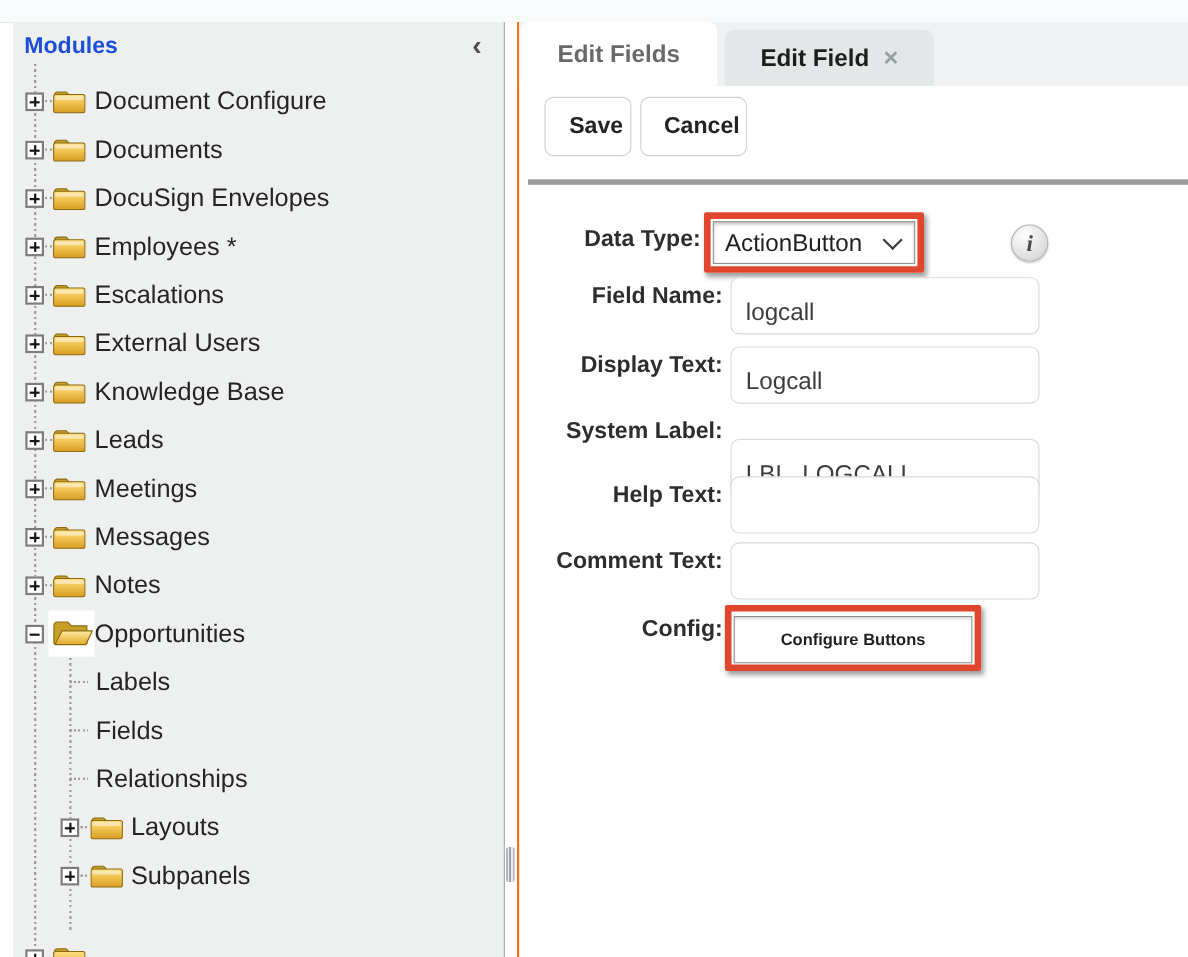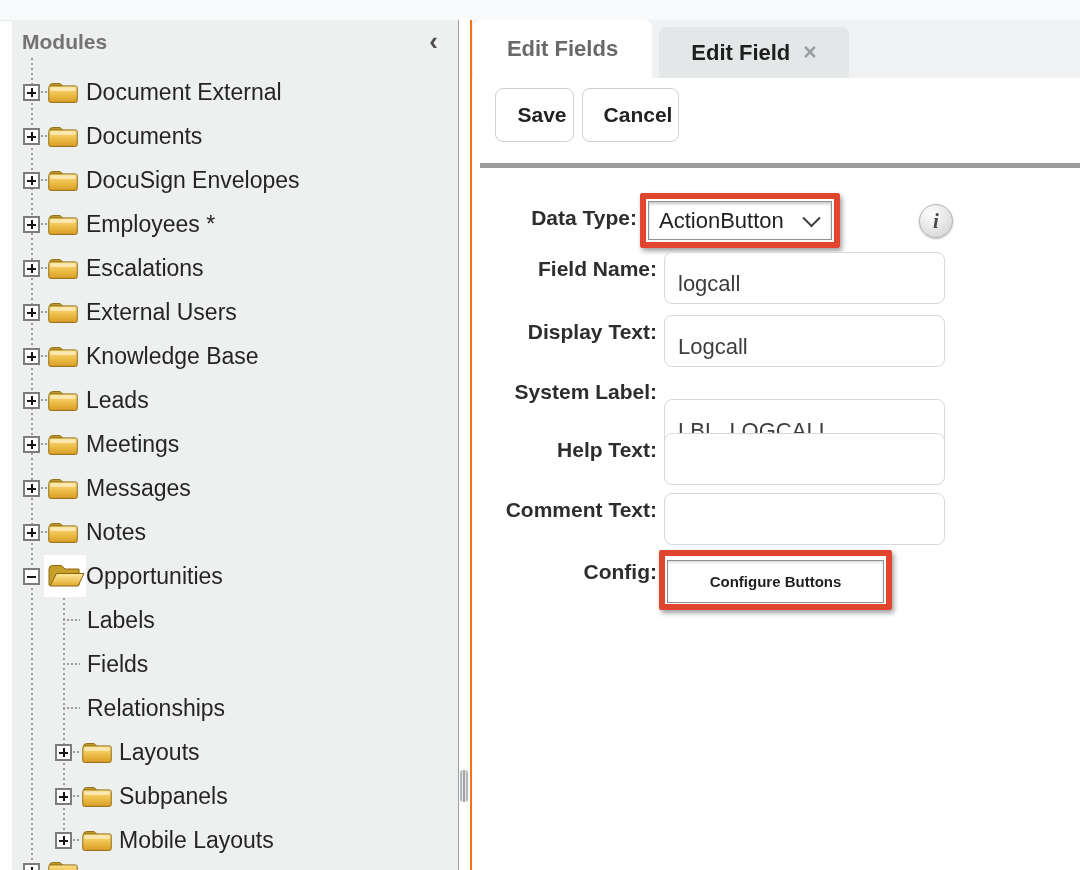--- a/index.html
+++ b/index.html
@@ -6,21 +6,21 @@
   body{
     width:1080px;height:870px;position:relative;overflow:hidden;
     background:#ffffff;font-family:"Liberation Sans",sans-serif;
     -webkit-font-smoothing:antialiased;
   }
   
   .top-strip{position:absolute;left:0;top:0;right:0;height:20px;background:#f9fafb;border-bottom:1px solid #e3e8e9;}
 
   
   .sidebar{position:absolute;left:12px;top:20px;width:446px;height:850px;background:#eef0f0;border-right:1px solid #9c9c9c;overflow:hidden;}
-  .sidebar-header{position:absolute;left:10px;top:10px;font-size:21px;font-weight:bold;color:#737373;}
+  .sidebar-header{position:absolute;left:10px;top:10px;font-size:21px;font-weight:bold;color:#1d4ed8;}
   .collapse-btn{position:absolute;right:20px;top:8px;font-size:26px;font-weight:bold;color:#4f4f4f;cursor:pointer;line-height:26px;}
   .guide{position:absolute;width:2px;background:repeating-linear-gradient(to bottom,#9c9c9c 0 2px,transparent 2px 5px);}
   .guide1{left:19px;top:38px;height:812px;}
   .guide2{left:51px;top:578px;height:250px;}
   .trow{position:absolute;left:0;right:0;height:44px;}
   .ebox{position:absolute;width:13px;height:13px;top:14px;background:#fff;border:2px solid #7c7c7c;}
   .ebox::before{content:"";position:absolute;left:2px;right:2px;top:50%;height:2px;margin-top:-1px;background:#161616;}
   .ebox.plus::after{content:"";position:absolute;top:2px;bottom:2px;left:50%;width:2px;margin-left:-1px;background:#161616;}
   .hdots{position:absolute;top:21px;height:2px;background:repeating-linear-gradient(to right,#9c9c9c 0 2px,transparent 2px 4px);}
   .tick{position:absolute;left:51px;top:21px;width:17px;height:2px;background:repeating-linear-gradient(to right,#9c9c9c 0 2px,transparent 2px 4px);}
@@ -99,21 +99,21 @@
   <div class="guide guide2"></div>
 
   <div class="trow lv1" style="top:50px">
     <span class="ebox plus"></span>
       <span class="hdots"></span>
     <span class="ficon"><svg viewBox="0 0 32 25" width="30" height="24">
           <path d="M1.5 7 q0-3.5 3.5-3.5 h8 l3.5 3.5 z" fill="#c79e28" stroke="#8a6a10"></path>
           <rect x="0.8" y="6" width="30.4" height="17.6" rx="2" fill="url(#gold)" stroke="#8a6a10"></rect>
           <rect x="2.5" y="7.8" width="27" height="3.6" rx="1.5" fill="#ffffff" opacity="0.45"></rect>
         </svg></span>
-    <span class="tlabel">Document External</span>
+    <span class="tlabel">Document Configure</span>
   </div>
   <div class="trow lv1" style="top:94px">
     <span class="ebox plus"></span>
       <span class="hdots"></span>
     <span class="ficon"><svg viewBox="0 0 32 25" width="30" height="24">
           <path d="M1.5 7 q0-3.5 3.5-3.5 h8 l3.5 3.5 z" fill="#c79e28" stroke="#8a6a10"></path>
           <rect x="0.8" y="6" width="30.4" height="17.6" rx="2" fill="url(#gold)" stroke="#8a6a10"></rect>
           <rect x="2.5" y="7.8" width="27" height="3.6" rx="1.5" fill="#ffffff" opacity="0.45"></rect>
         </svg></span>
     <span class="tlabel">Documents</span>
@@ -241,30 +241,20 @@
   </div>
   <div class="trow lv2f" style="top:754px">
     <span class="ebox plus"></span>
       <span class="hdots"></span>
     <span class="ficon"><svg viewBox="0 0 32 25" width="30" height="24">
           <path d="M1.5 7 q0-3.5 3.5-3.5 h8 l3.5 3.5 z" fill="#c79e28" stroke="#8a6a10"></path>
           <rect x="0.8" y="6" width="30.4" height="17.6" rx="2" fill="url(#gold)" stroke="#8a6a10"></rect>
           <rect x="2.5" y="7.8" width="27" height="3.6" rx="1.5" fill="#ffffff" opacity="0.45"></rect>
         </svg></span>
     <span class="tlabel">Subpanels</span>
-  </div>
-  <div class="trow lv2f" style="top:798px">
-    <span class="ebox plus"></span>
-      <span class="hdots"></span>
-    <span class="ficon"><svg viewBox="0 0 32 25" width="30" height="24">
-          <path d="M1.5 7 q0-3.5 3.5-3.5 h8 l3.5 3.5 z" fill="#c79e28" stroke="#8a6a10"></path>
-          <rect x="0.8" y="6" width="30.4" height="17.6" rx="2" fill="url(#gold)" stroke="#8a6a10"></rect>
-          <rect x="2.5" y="7.8" width="27" height="3.6" rx="1.5" fill="#ffffff" opacity="0.45"></rect>
-        </svg></span>
-    <span class="tlabel">Mobile Layouts</span>
   </div>
 
   <div class="trow lv1" style="top:829px">
     <span class="ebox plus"></span>
     <span class="ficon"><svg viewBox="0 0 32 25" width="30" height="24">
           <path d="M1.5 7 q0-3.5 3.5-3.5 h8 l3.5 3.5 z" fill="#c79e28" stroke="#8a6a10"></path>
           <rect x="0.8" y="6" width="30.4" height="17.6" rx="2" fill="url(#gold)" stroke="#8a6a10"></rect>
         </svg></span>
   </div>
 </div>

